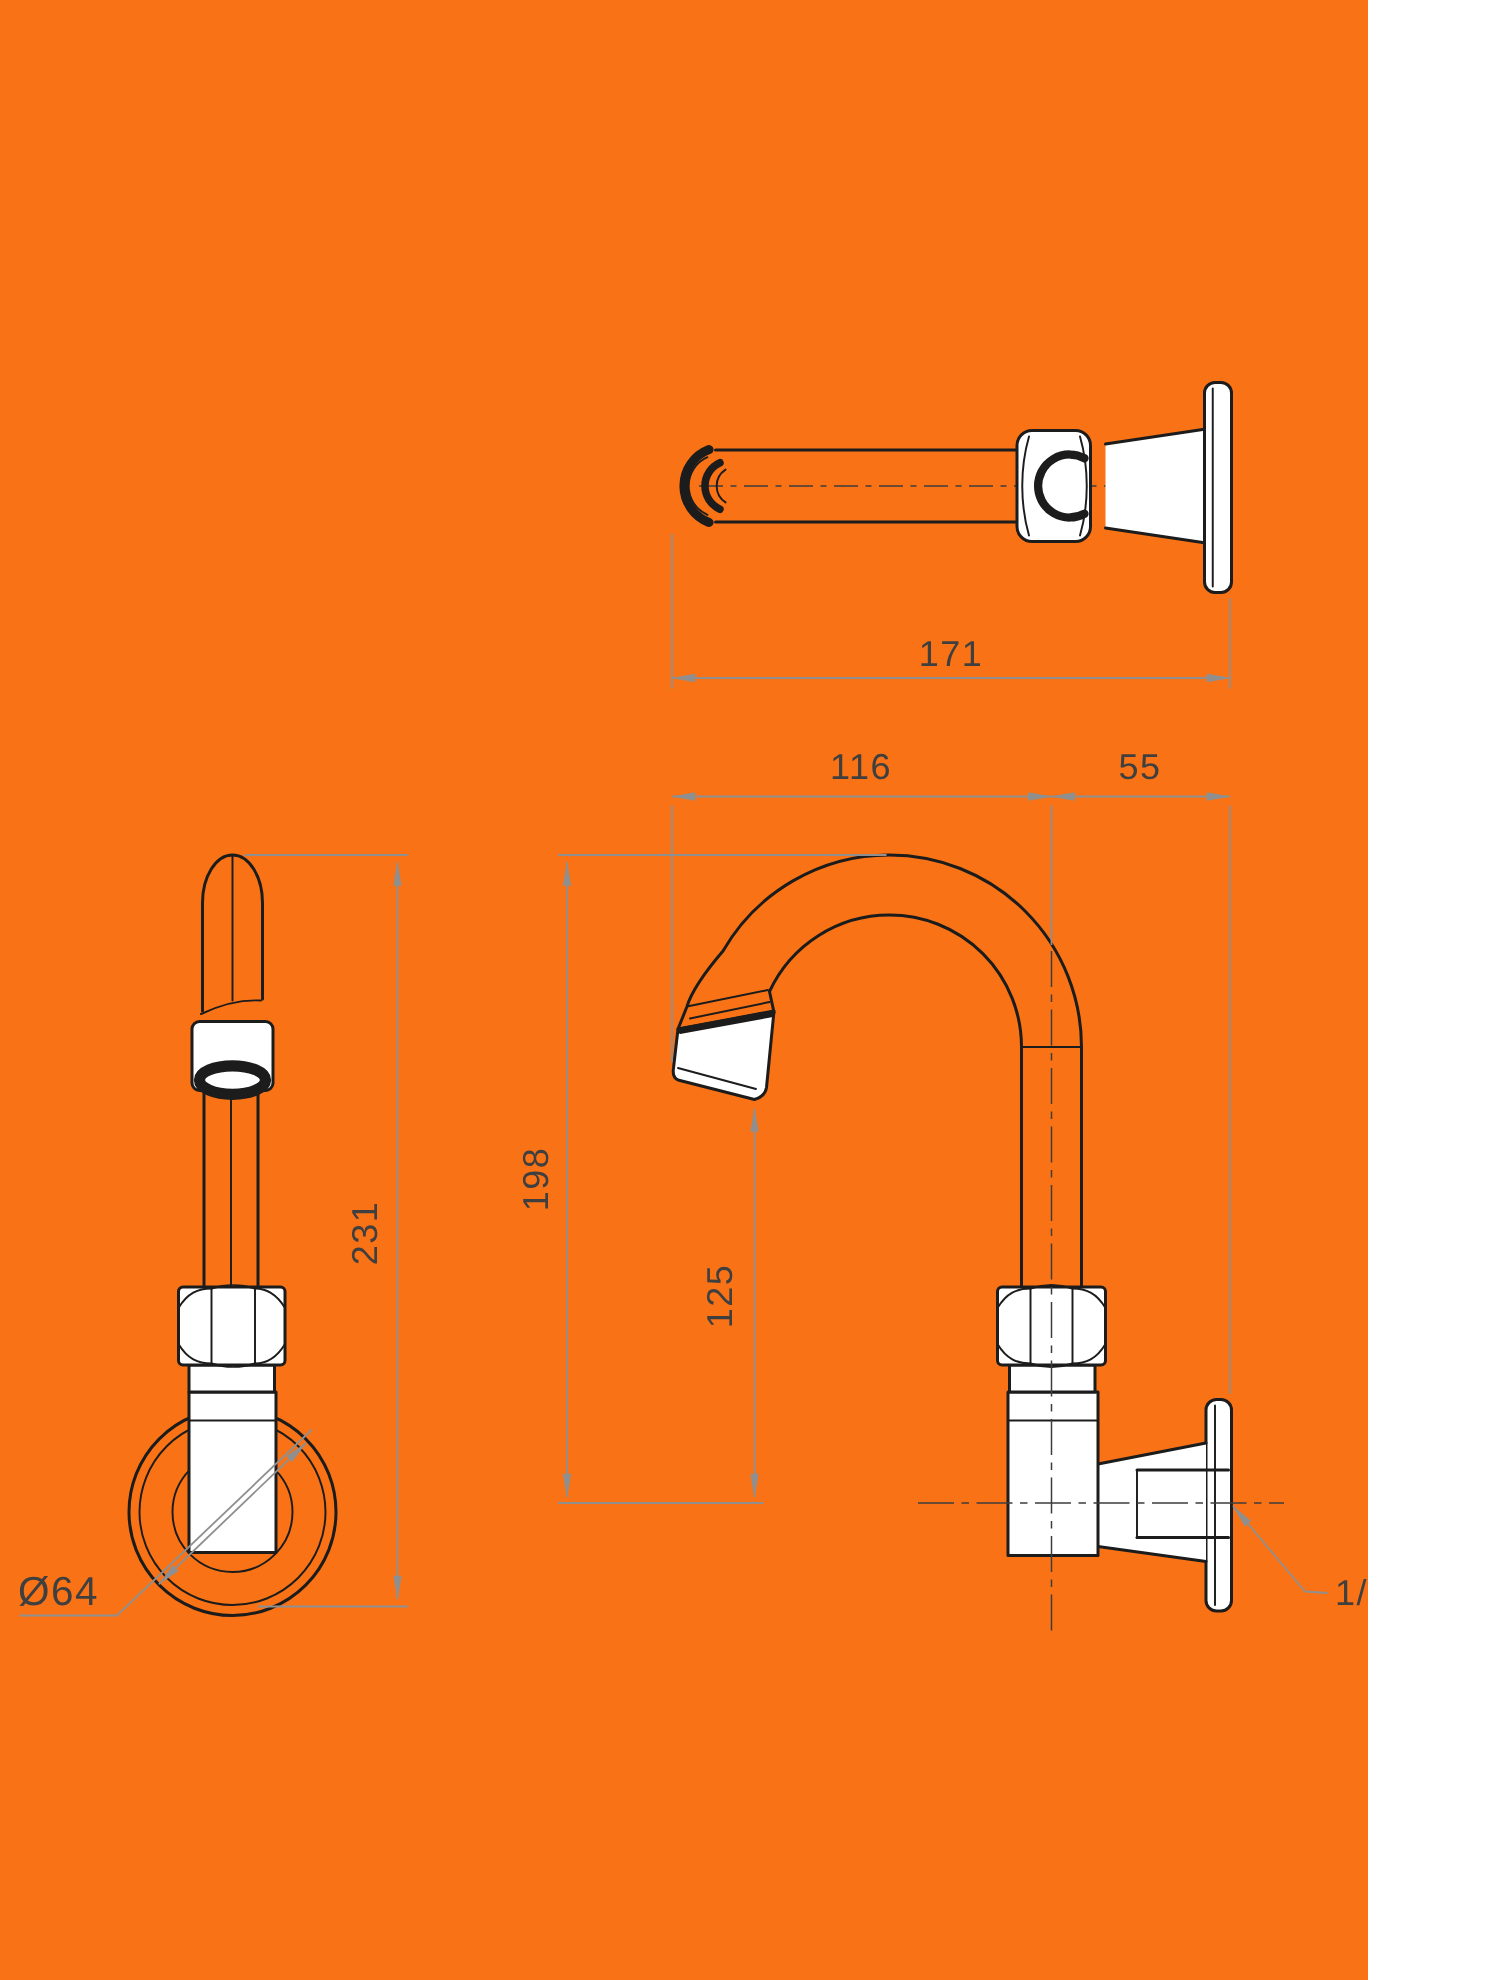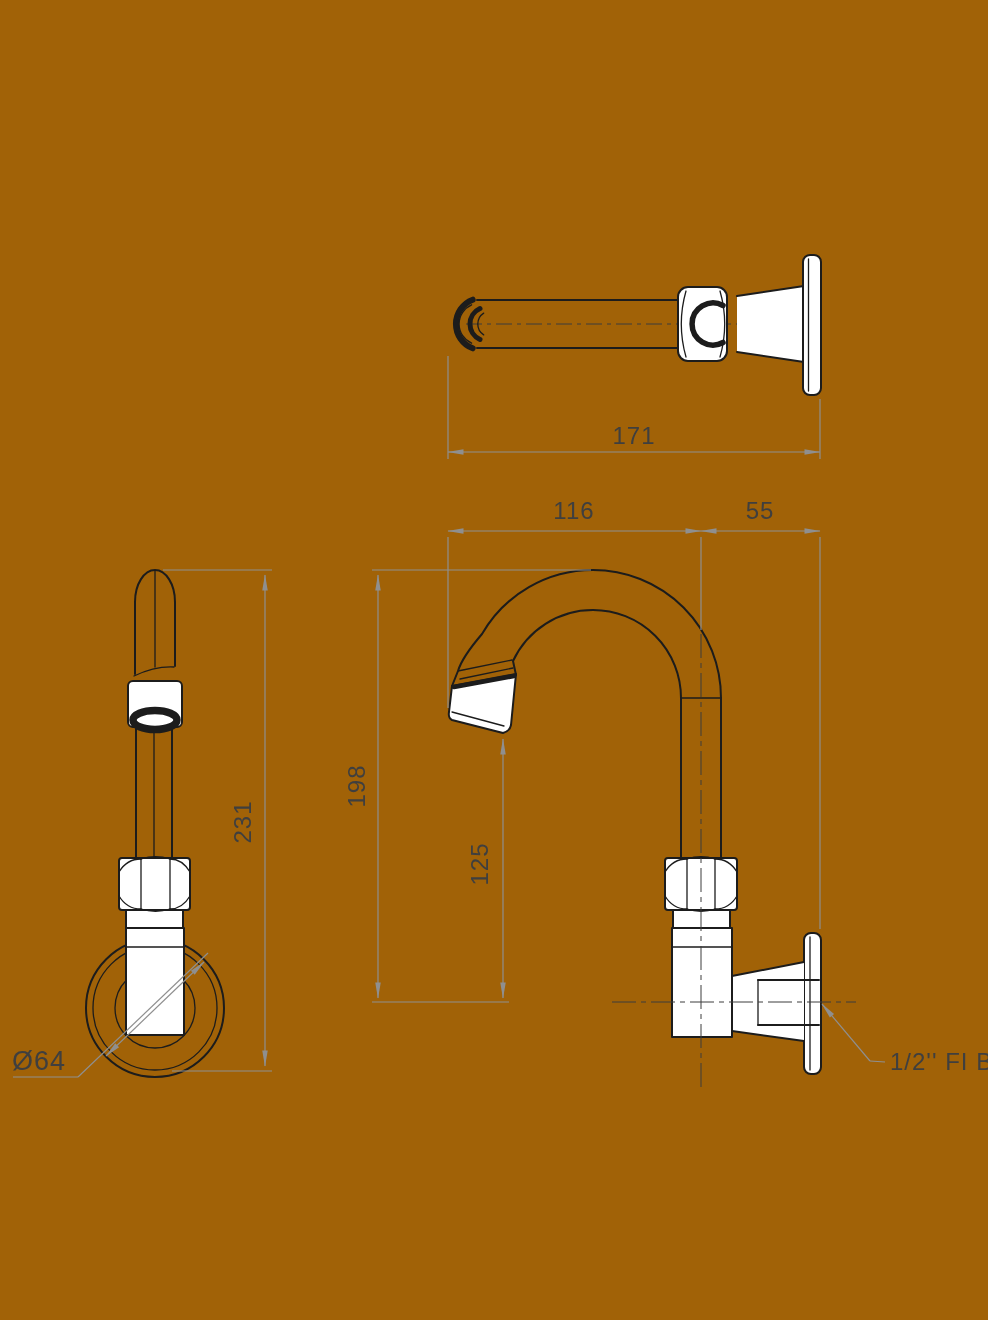--- a/index.html
+++ b/index.html
@@ -1,16 +1,16 @@
 <!DOCTYPE html>
 <html><head>
 <meta charset="utf-8">
 <style>
   html,body{margin:0;padding:0;background:#ffffff;}
-  .page{width:988px;height:1320px;background:#a16207;position:relative;overflow:hidden;}
+  .page{width:912px;height:1320px;background:#f97316;position:relative;overflow:hidden;}
   svg{display:block;}
   
   .p2{stroke:#1c1c1c;stroke-width:2;fill:none;stroke-linecap:round;stroke-linejoin:round;}
   .p1{stroke:#1c1c1c;stroke-width:1.3;fill:none;stroke-linecap:round;stroke-linejoin:round;}
   .pthick{stroke:#1c1c1c;stroke-width:4.5;fill:none;stroke-linecap:round;}
   .pw{fill:#ffffff;stroke:#1c1c1c;stroke-width:2;stroke-linejoin:round;}
   .pwn{fill:#ffffff;stroke:none;}
   
   .dim{stroke:#8f8f8f;stroke-width:1.2;fill:none;}
   .cl{stroke:#3d3d3d;stroke-width:1;fill:none;stroke-dasharray:24 5 5 5;}

